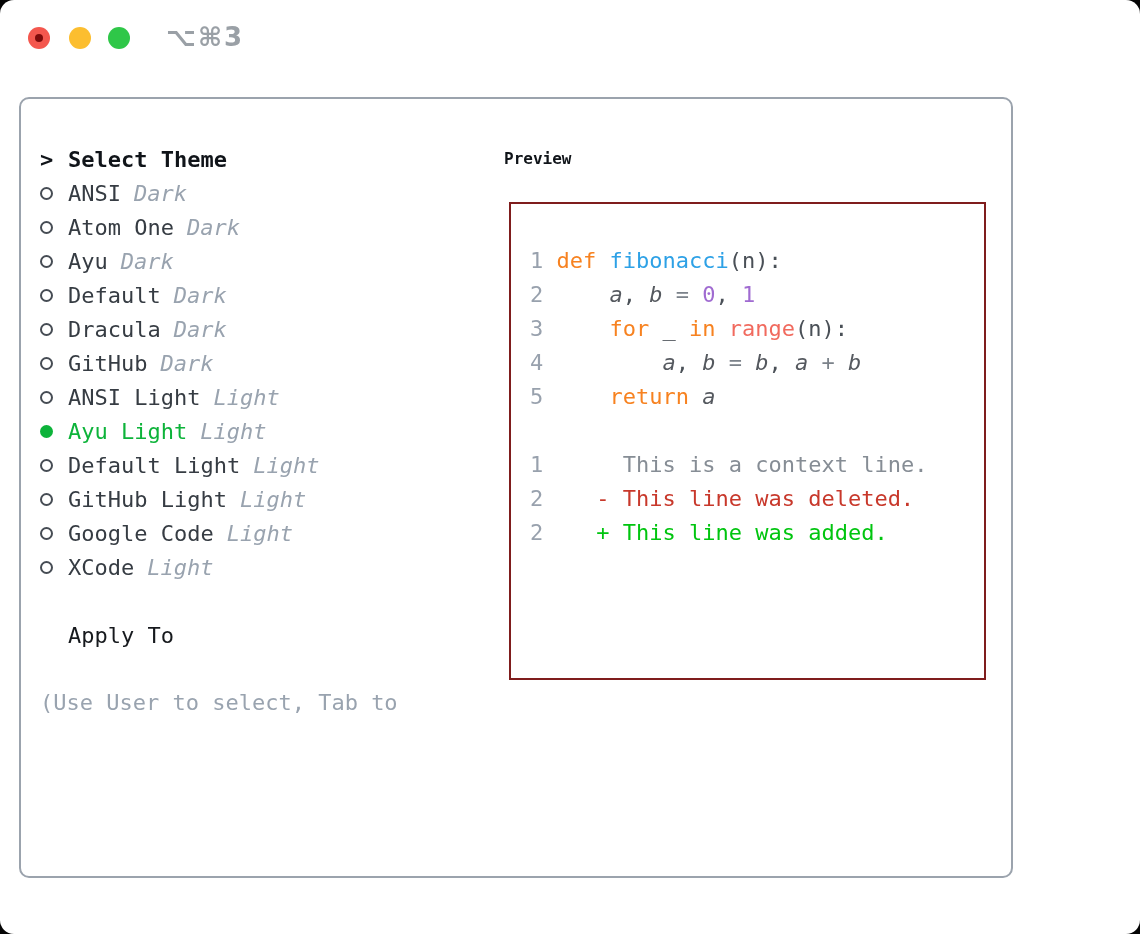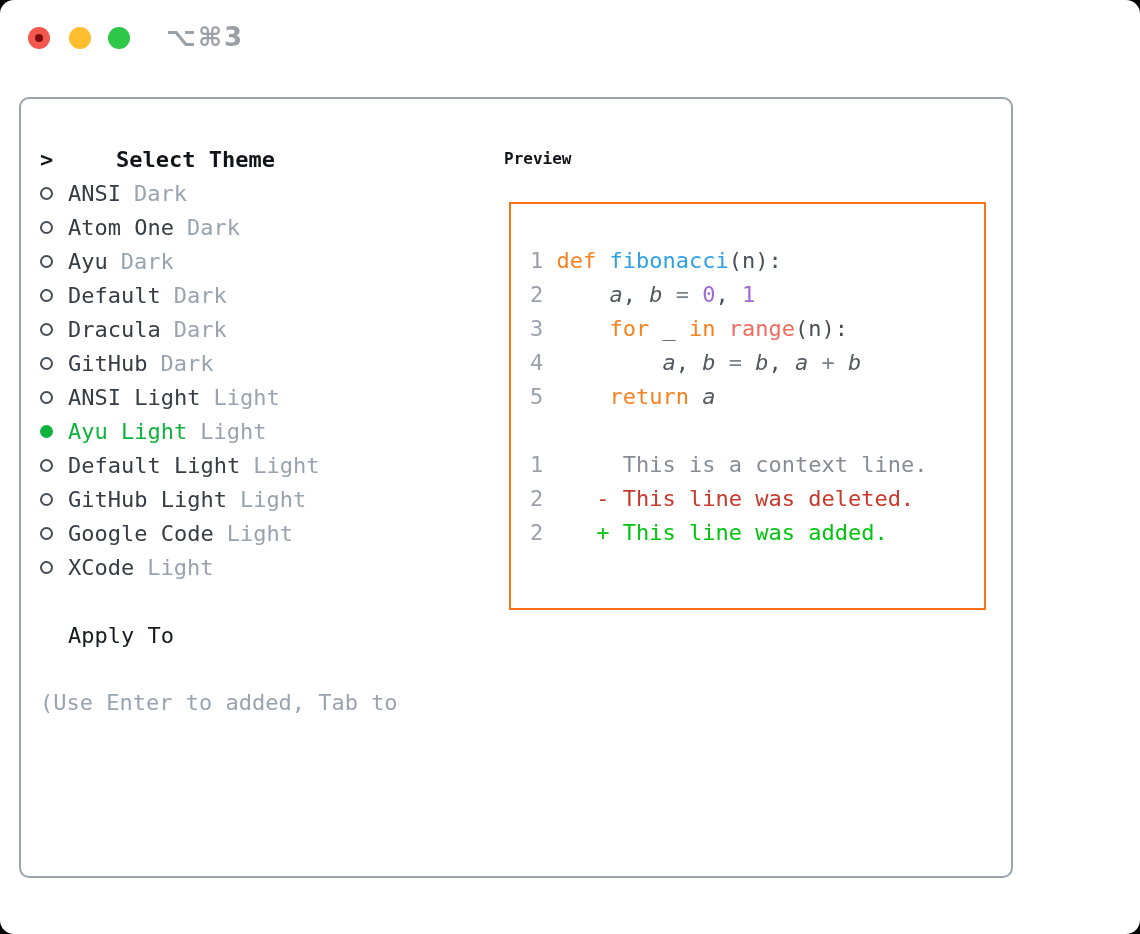--- a/index.html
+++ b/index.html
@@ -16,34 +16,34 @@
   .tl-green{left:108px;background:#2fc748;}
   .wtitle{position:absolute;left:166px;top:22px;font-family:"DejaVu Sans",sans-serif;
           font-weight:bold;font-size:26px;color:#9aa0a6;letter-spacing:2px;}
   
   .panel{position:absolute;left:19px;top:97px;width:994px;height:781px;
          box-sizing:border-box;border:2px solid #9ba3ad;border-radius:10px;background:#fff;}
   
   .col-left{position:absolute;left:19px;top:43px;font-size:22px;}
   .row{height:34px;display:flex;align-items:center;}
   .prompt{display:inline-block;width:28px;font-weight:bold;color:#101419;}
-  .hdr{font-weight:bold;color:#101419;margin-left:48px;}
+  .hdr{font-weight:bold;color:#101419;}
   .apply-hdr-label{color:#16191d;}
   .radio{width:13px;height:13px;border-radius:50%;box-sizing:border-box;
          border:2px solid #464c54;margin-right:15px;flex:none;}
   .radio.sel{border:none;background:#0db33a;}
   .nm{color:#363c43;}
   .nm.sel{color:#0db33a;}
-  .tag{color:#99a3af;margin-left:13px;}
+  .tag{color:#99a3af;font-style:italic;margin-left:13px;}
   .hint-line{height:34px;line-height:34px;color:#99a3af;white-space:pre;}
   
   .phdr{position:absolute;left:483px;top:43px;height:34px;line-height:34px;
         font-size:16px;font-weight:bold;color:#101419;}
-  .pbox{position:absolute;left:488px;top:103px;width:477px;height:408px;
-        box-sizing:border-box;border:2px solid #f97316;background:#fff;}
+  .pbox{position:absolute;left:488px;top:103px;width:477px;height:478px;
+        box-sizing:border-box;border:2px solid #7f1d1d;background:#fff;}
   .plines{position:absolute;left:19px;top:40px;}
   .pline{height:34px;line-height:34px;white-space:pre;font-size:22px;}
   .seg-num{color:#98a1ad;}
   .seg-kw{color:#f78220;}
   .seg-fn{color:#2da1e6;}
   .seg-lit{color:#a06bd1;}
   .seg-bi{color:#f16a5e;}
   .seg-var{color:#55595f;font-style:italic;}
   .seg-op{color:#7b828a;}
   .seg-plain{color:#4a5057;}
@@ -134,21 +134,21 @@
               <span class="nm">XCode</span>
               <span class="tag">Light</span>
             </div>
           </div>
         <div class="row"></div>
         <div class="row">
           <span class="prompt"></span>
           <span class="apply-hdr-label">Apply To</span>
         </div>
         <div class="row"></div>
-        <div class="hint-line">(Use Enter to added, Tab to</div>
+        <div class="hint-line">(Use User to select, Tab to</div>
       </div>
 
       <div class="phdr">Preview</div>
       <div class="pbox">
         <div class="plines" id="preview-lines">
             <div class="pline"><span class="seg-num">1</span><span class="seg-plain"> </span><span class="seg-kw">def</span><span class="seg-plain"> </span><span class="seg-fn">fibonacci</span><span class="seg-plain">(n):</span></div>
             <div class="pline"><span class="seg-num">2</span><span class="seg-plain">     </span><span class="seg-var">a</span><span class="seg-plain">, </span><span class="seg-var">b</span><span class="seg-plain"> </span><span class="seg-op">=</span><span class="seg-plain"> </span><span class="seg-lit">0</span><span class="seg-plain">, </span><span class="seg-lit">1</span></div>
             <div class="pline"><span class="seg-num">3</span><span class="seg-plain">     </span><span class="seg-kw">for</span><span class="seg-plain"> _ </span><span class="seg-kw">in</span><span class="seg-plain"> </span><span class="seg-bi">range</span><span class="seg-plain">(n):</span></div>
             <div class="pline"><span class="seg-num">4</span><span class="seg-plain">         </span><span class="seg-var">a</span><span class="seg-plain">, </span><span class="seg-var">b</span><span class="seg-plain"> </span><span class="seg-op">=</span><span class="seg-plain"> </span><span class="seg-var">b</span><span class="seg-plain">, </span><span class="seg-var">a</span><span class="seg-plain"> </span><span class="seg-op">+</span><span class="seg-plain"> </span><span class="seg-var">b</span></div>
             <div class="pline"><span class="seg-num">5</span><span class="seg-plain">     </span><span class="seg-kw">return</span><span class="seg-plain"> </span><span class="seg-var">a</span></div>

